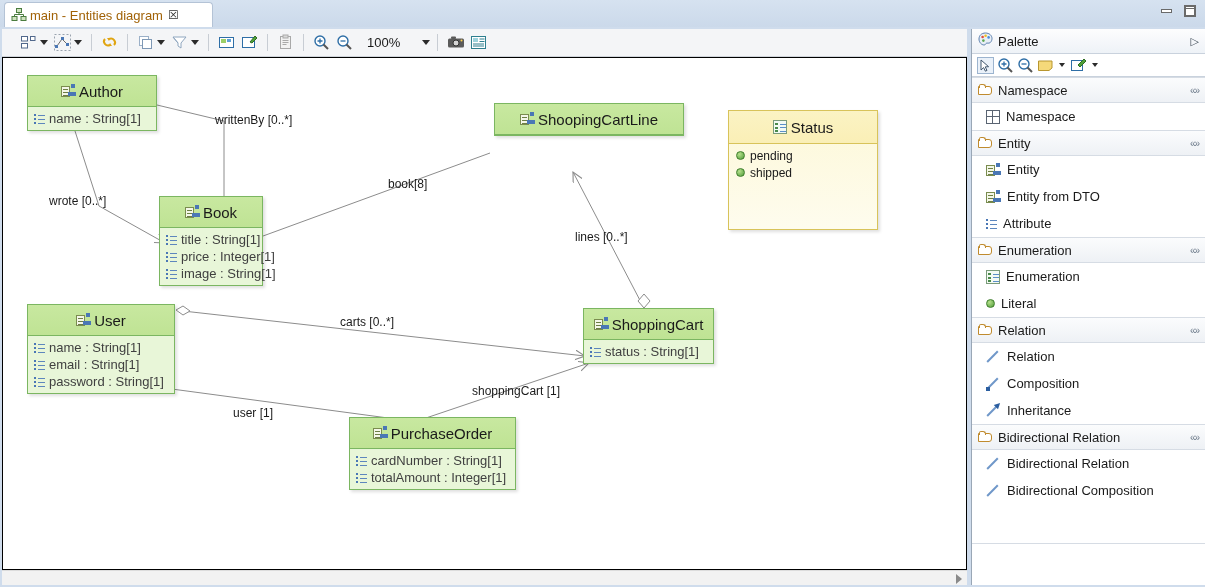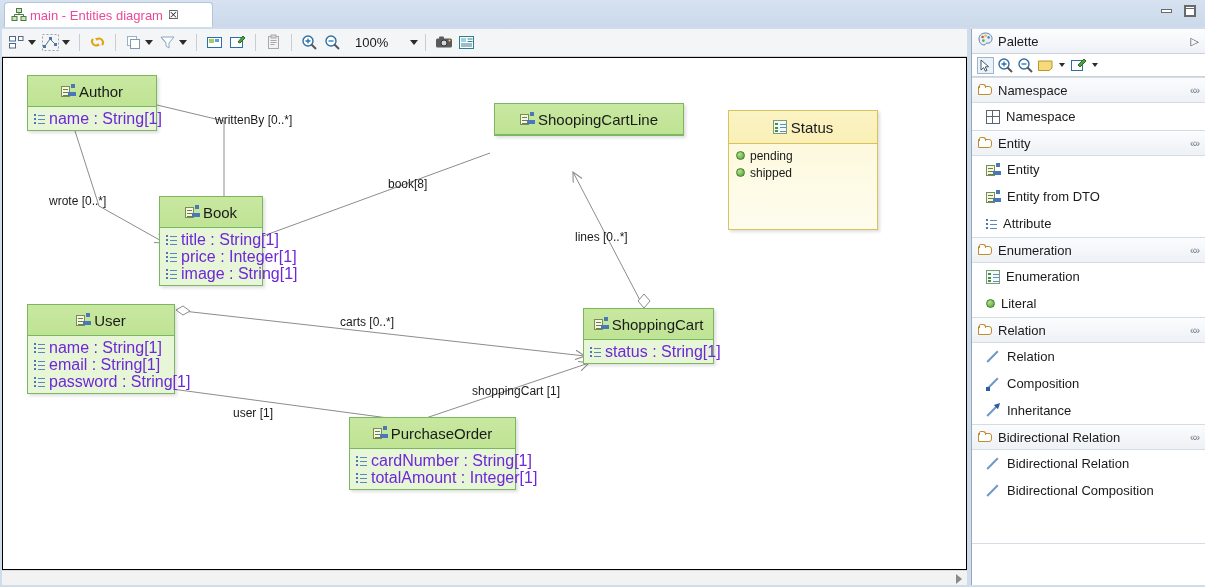--- a/index.html
+++ b/index.html
@@ -13,35 +13,35 @@
   #app{position:relative;width:1205px;height:587px;background:#cfdcec;}
 
   
   .titlebar{position:absolute;left:0;top:0;width:1205px;height:27px;
      background:linear-gradient(to bottom,#d6e2f0,#cbd9ea);}
   .tab{position:absolute;left:4px;top:2px;height:25px;width:209px;
      background:#ffffff;border:1px solid #b4c3d6;border-bottom:none;
      border-top-left-radius:4px;border-top-right-radius:4px;
      display:flex;align-items:center;padding:0 6px;box-sizing:border-box;}
   .tab-icon{width:16px;height:16px;flex:0 0 16px;margin-right:3px;position:relative;}
-  .tab-label{font-size:13px;color:#ec4899;white-space:nowrap;}
+  .tab-label{font-size:13px;color:#a16207;white-space:nowrap;}
   .tab-close{margin-left:5px;font-size:12px;color:#333;line-height:1;}
   .winbtns{position:absolute;right:8px;top:5px;display:flex;gap:10px;align-items:center;}
   .winbtn{width:13px;height:12px;position:relative;}
   .winbtn.min::after{content:"";position:absolute;left:0;top:4px;width:11px;height:4px;
      border:1px solid #6a6a6a;background:#fff;box-sizing:border-box;}
   .winbtn.max::after{content:"";position:absolute;left:0;top:0;width:12px;height:12px;
      border:2px solid #6a6a6a;background:#fff;box-sizing:border-box;}
   .winbtn.max::before{content:"";position:absolute;left:2px;top:3px;width:8px;height:1px;
      background:#6a6a6a;z-index:2;}
 
   
   .toolbar{position:absolute;left:2px;top:29px;width:965px;height:28px;
      background:#f4f5f7;border-bottom:1px solid #cfd4da;
-     display:flex;align-items:center;padding-left:4px;box-sizing:border-box;gap:2px;}
+     display:flex;align-items:center;padding-left:16px;box-sizing:border-box;gap:2px;}
   .tb-item{display:flex;align-items:center;height:22px;padding:0 2px;cursor:default;}
   .tb-ico{width:17px;height:17px;position:relative;display:inline-block;}
   .caret{width:0;height:0;border-left:4px solid transparent;border-right:4px solid transparent;
      border-top:5px solid #2b2b2b;margin-left:3px;}
   .tb-sep{width:1px;height:17px;background:#c8cdd4;margin:0 5px;}
   .zoomlevel{font-size:13px;color:#1a1a1a;padding:0 4px;min-width:36px;}
   .zoomcombo{display:flex;align-items:center;gap:12px;padding-left:6px;}
 
   
   .canvas-wrap{position:absolute;left:2px;top:57px;width:965px;height:513px;
@@ -68,21 +68,21 @@
   
   .node{position:absolute;box-sizing:border-box;}
   .node.entity{border:1px solid #7bb661;background:#e8f6d8;
      box-shadow:2px 2px 3px rgba(0,0,0,.13);}
   .node.entity .nhead{background:linear-gradient(to bottom,#c8e8a0,#bfe394);
      border-bottom:1px solid #7bb661;height:30px;display:flex;align-items:center;
      justify-content:center;gap:3px;}
   .node.entity .ntitle{font-size:15px;color:#1a1a1a;white-space:nowrap;}
   .node .nbody{padding:3px 0 3px 0;}
   .attr{display:flex;align-items:center;height:17px;padding-left:6px;gap:4px;white-space:nowrap;}
-  .attr span.t{font-size:16px;color:#6d28d9;}
+  .attr span.t{font-size:13px;color:#404040;}
 
   .node.enumeration{border:1px solid #d8c35a;
      background:linear-gradient(to bottom,#fdf8d8,#fefcee);
      box-shadow:2px 2px 3px rgba(0,0,0,.13);}
   .node.enumeration .nhead{background:linear-gradient(to bottom,#fbf3c4,#faefb6);
      border-bottom:1px solid #d8c35a;height:32px;display:flex;align-items:center;
      justify-content:center;gap:4px;}
   .node.enumeration .ntitle{font-size:15px;color:#1a1a1a;}
   .lit{display:flex;align-items:center;height:17px;padding-left:7px;gap:5px;}
   .lit span.t{font-size:12px;color:#1a1a1a;}

